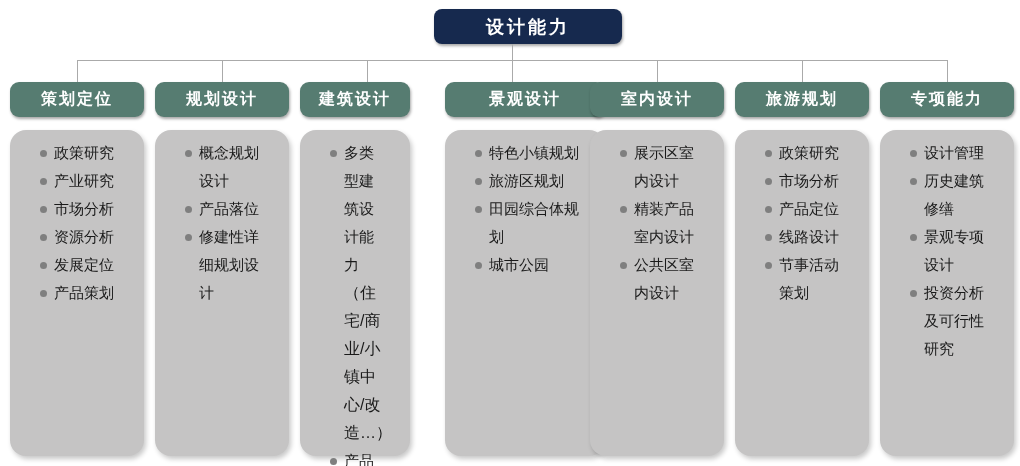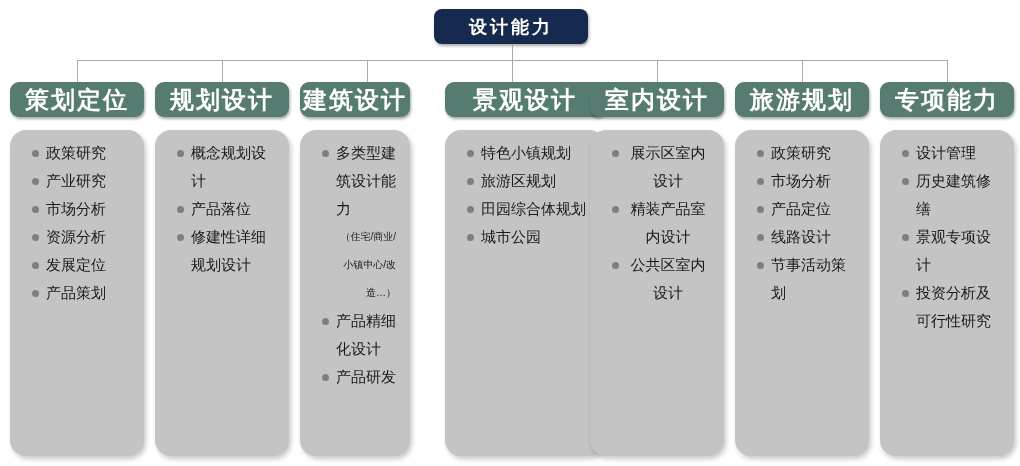--- a/index.html
+++ b/index.html
@@ -3,53 +3,53 @@
 <meta charset="utf-8">
 <style>
   html,body{margin:0;padding:0;background:#ffffff;}
   body{font-family:"Liberation Sans","DejaVu Sans",sans-serif;}
   #canvas{
     position:relative;width:1020px;height:466px;background:#ffffff;overflow:hidden;
     --root-bg:#16294e;--header-bg:#567c71;--body-bg:#c5c4c4;--connector:#aaaaaa;
     --bullet:#7f7f7f;--text:#1a1a1a;--root-text:#ffffff;--header-text:#ffffff;
   }
   .root-box{
-    position:absolute;left:434px;top:9px;width:154px;height:35px;
+    position:absolute;left:434px;top:9px;width:188px;height:35px;
     background:var(--root-bg);border-radius:8px;
     display:flex;align-items:center;justify-content:center;
     color:var(--root-text);font-size:18px;font-weight:bold;letter-spacing:3px;
     box-shadow:1px 2px 3px rgba(0,0,0,0.35);
   }
   .connector{position:absolute;background:var(--connector);}
   .trunk{width:1px;height:16px;top:44px;}
   .h-line{height:1px;top:60px;}
   .stub{width:1px;height:22px;top:60px;}
   .column{position:absolute;top:82px;width:134px;}
   .col-header{
     height:35px;background:var(--header-bg);border-radius:9px;
     display:flex;align-items:center;justify-content:center;
-    color:var(--header-text);font-size:24px;font-weight:bold;letter-spacing:2px;
+    color:var(--header-text);font-size:16px;font-weight:bold;letter-spacing:2px;
     box-shadow:1px 2px 3px rgba(0,0,0,0.35);
   }
   .col-body{
     margin-top:13px;height:326px;background:var(--body-bg);border-radius:16px;
     box-shadow:2px 3px 5px rgba(0,0,0,0.22);box-sizing:border-box;
   }
   .col-body ul{
-    list-style:none;margin:0;padding:9px 14px 0 22px;
+    list-style:none;margin:8px;padding:9px 14px 0 22px;
   }
   .col-body li{
     position:relative;padding-left:14px;
     font-size:15px;line-height:28px;color:var(--text);
   }
   .bullet{
     position:absolute;left:0;top:11px;width:7px;height:7px;border-radius:50%;
     background:var(--bullet);
   }
-  .item-note{display:block;font-size:10px;line-height:28px;color:var(--text);text-align:right;}
+  .item-note{display:block;font-size:16px;line-height:28px;color:var(--text);}
 </style>
 </head>
 <body>
 
 <div id="canvas" style="--root-bg: #16294e; --root-text: #ffffff; --header-bg: #567c71; --header-text: #ffffff; --body-bg: #c5c4c4; --connector: #aaaaaa; --bullet: #7f7f7f; --text: #1a1a1a;">
   <div class="root-box">设计能力</div>
   <div class="connector trunk" style="left: 512px;"></div>
 
 <div class="connector h-line" style="left: 77px; width: 871px;"></div>
     <div class="connector stub" style="left: 77px;"></div>
@@ -94,21 +94,21 @@
       <div class="col-body">
         <ul>
           <li><span class="bullet"></span><span class="item-text">特色小镇规划</span></li>
           <li><span class="bullet"></span><span class="item-text">旅游区规划</span></li>
           <li><span class="bullet"></span><span class="item-text">田园综合体规划</span></li>
           <li><span class="bullet"></span><span class="item-text">城市公园</span></li>
         </ul>
       </div>
     </div>
     <div class="connector stub" style="left: 657px;"></div>
-    <div class="column" style="left: 590px; width: 134px; text-align: center;">
+    <div class="column" style="left: 590px; width: 134px;">
       <div class="col-header">室内设计</div>
       <div class="col-body">
         <ul>
           <li><span class="bullet"></span><span class="item-text">展示区室内设计</span></li>
           <li><span class="bullet"></span><span class="item-text">精装产品室内设计</span></li>
           <li><span class="bullet"></span><span class="item-text">公共区室内设计</span></li>
         </ul>
       </div>
     </div>
     <div class="connector stub" style="left: 802px;"></div>

